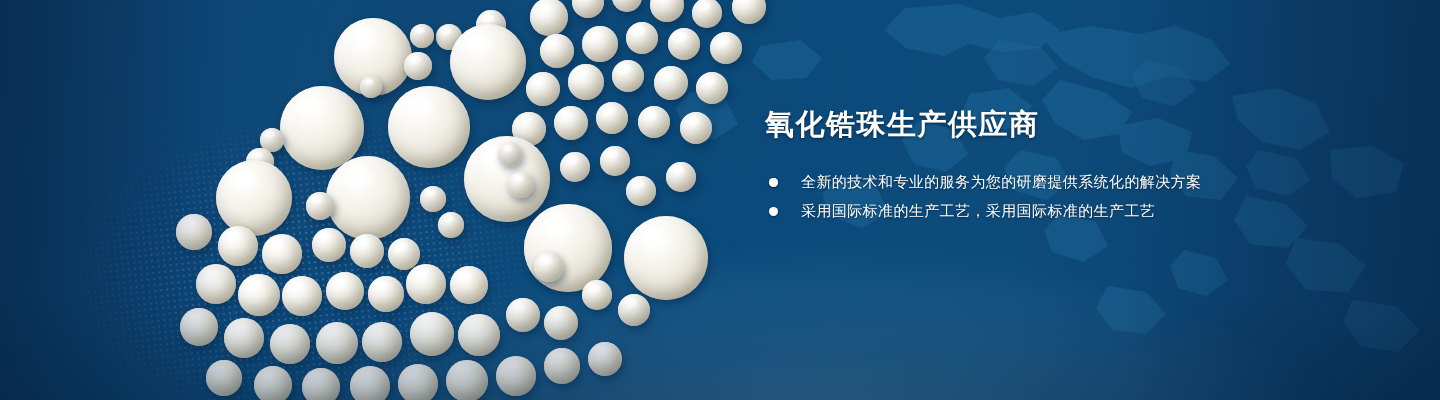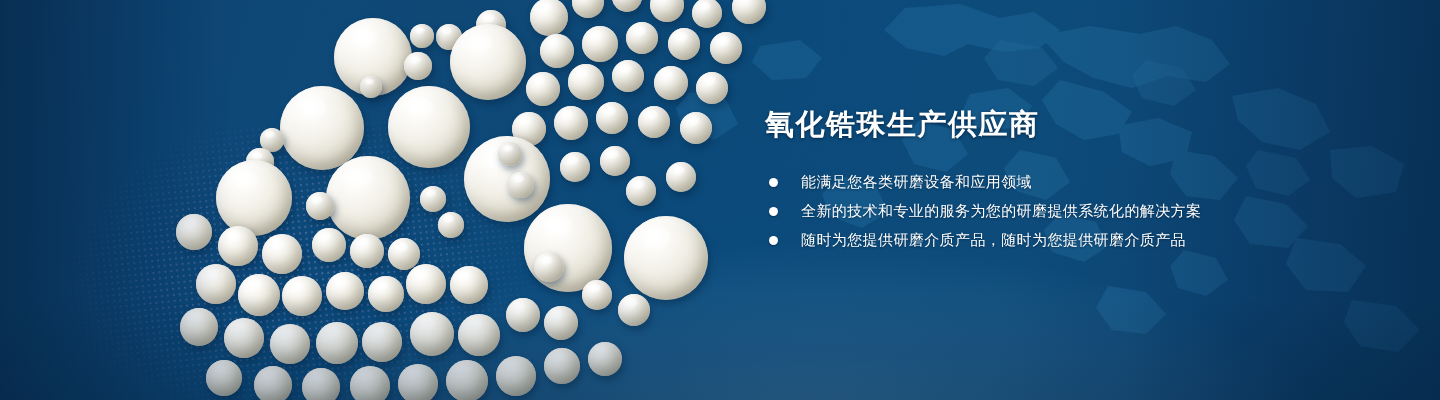--- a/index.html
+++ b/index.html
@@ -231,26 +231,25 @@
     </div>
 
   <div class="bg-vignette"></div>
 
   <div class="content">
     <h1 class="headline">氧化锆珠生产供应商</h1>
 
     <ul class="bullets" id="bullets">
         <li class="bullet">
           <span class="dot"></span>
-          <span class="line">能满足您各类研磨设备和应用领域</span>
         </li>
         <li class="bullet">
           <span class="dot"></span>
           <span class="line">全新的技术和专业的服务为您的研磨提供系统化的解决方案</span>
         </li>
         <li class="bullet">
           <span class="dot"></span>
-          <span class="line">随时为您提供研磨介质产品，随时为您提供研磨介质产品</span>
+          <span class="line">采用国际标准的生产工艺，采用国际标准的生产工艺</span>
         </li>
       </ul>
   </div>
 
 </div>
 
 </body></html>

